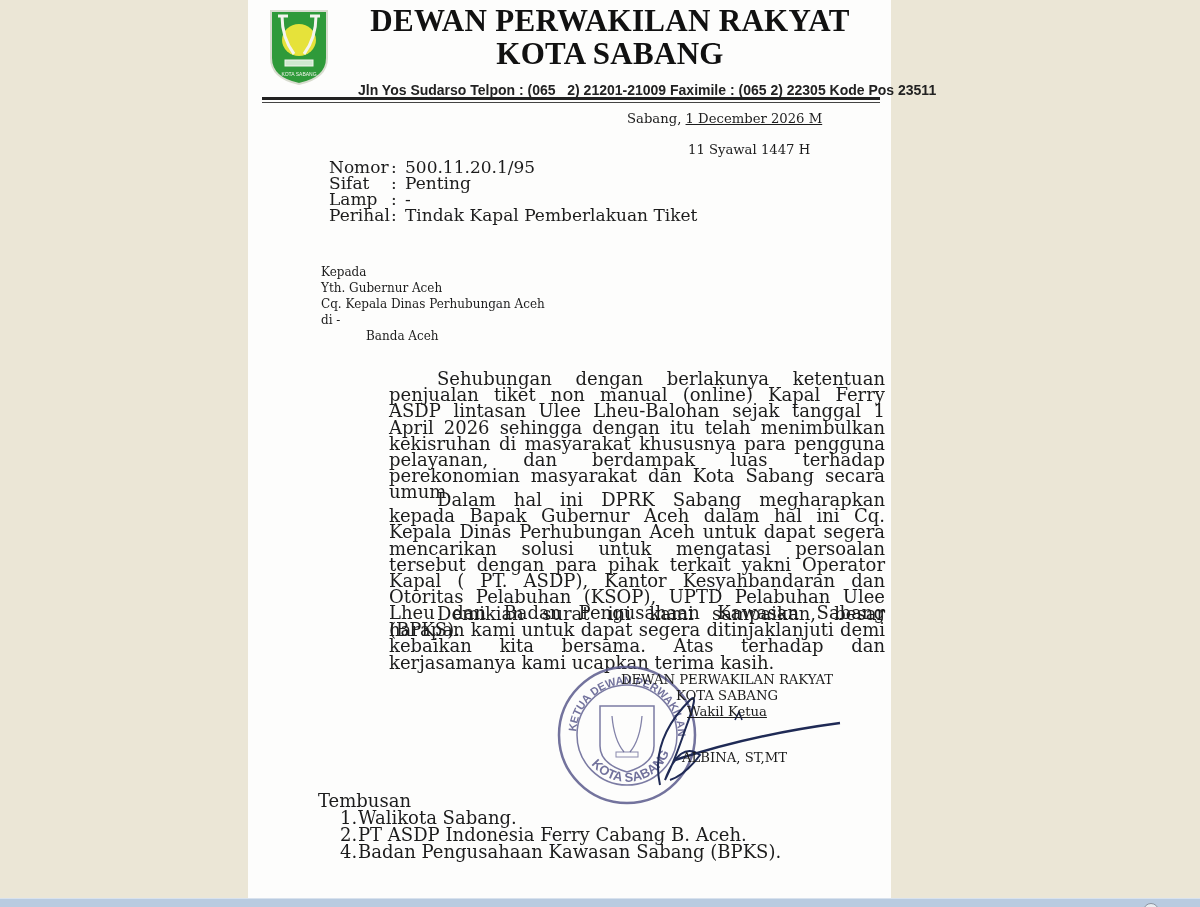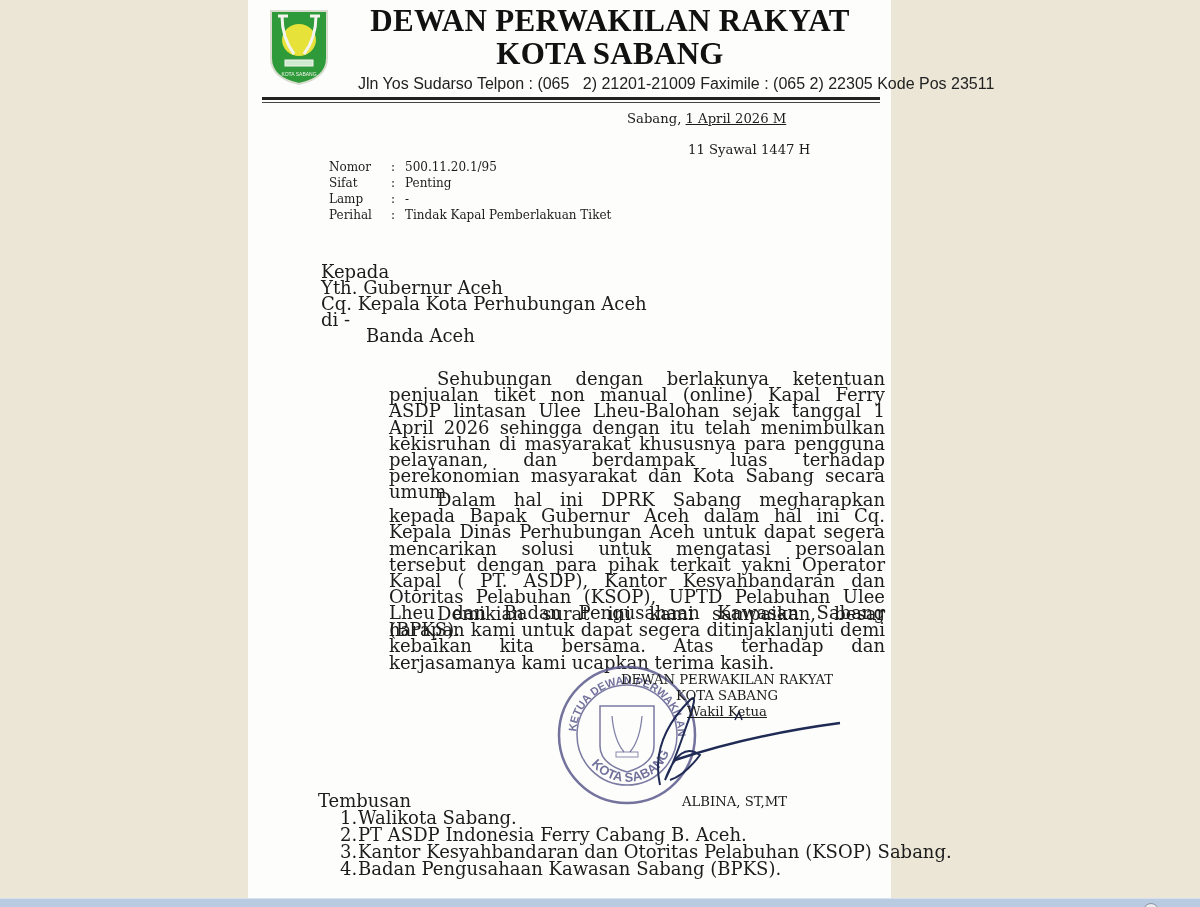--- a/index.html
+++ b/index.html
@@ -5,49 +5,49 @@
   html,body{margin:0;padding:0;}
   body{width:1200px;height:907px;background:#ebe6d6;position:relative;overflow:hidden;font-family:"DejaVu Serif",serif;color:#1c1c1c;}
   .page{position:absolute;left:248px;top:0;width:643px;height:898px;background:#fdfdfc;}
   .bottom-bar{position:absolute;left:0;top:898px;width:1200px;height:9px;background:#b9cbe0;border-top:1px solid #d8e2ee;}
   .bottom-bar .knob{position:absolute;left:1143px;top:4px;width:14px;height:14px;border-radius:50%;border:1px solid #8a94a0;background:#e8ecf0;}
 
   .logo{position:absolute;left:268px;top:8px;width:62px;height:78px;}
   .kop-title{position:absolute;left:340px;top:4px;width:540px;text-align:center;font-family:"Liberation Serif",serif;font-weight:bold;font-size:31px;line-height:33px;letter-spacing:0.3px;color:#111;}
   .kop-title .l1{display:block;}
   .kop-title .l2{display:block;}
-  .kop-address{position:absolute;left:358px;top:75px;font-family:"Liberation Sans",sans-serif;font-weight:normal;font-size:16px;color:#222;white-space:pre;}
+  .kop-address{position:absolute;left:358px;top:82px;font-family:"Liberation Sans",sans-serif;font-weight:bold;font-size:14px;color:#222;white-space:pre;}
   .rule-thick{position:absolute;left:262px;top:97px;width:618px;height:3px;background:#222;}
   .rule-thin{position:absolute;left:262px;top:102px;width:618px;height:1px;background:#444;}
 
   .txt{position:absolute;font-size:13.2px;line-height:16px;white-space:nowrap;}
   .place-date{left:627px;top:111px;}
   .place-date .u{text-decoration:underline;}
   .hijri{left:688px;top:142px;}
 
-  .meta{position:absolute;left:329px;top:159px;font-size:12px;line-height:16px;}
+  .meta{position:absolute;left:329px;top:159px;font-size:17px;line-height:16px;}
   .meta .row{display:flex;}
   .meta .k{width:62px;}
   .meta .c{width:14px;}
   .meta .v{}
   .meta .cont{padding-left:65px;}
 
-  .recipient{position:absolute;left:321px;top:264px;font-size:18px;line-height:16px;}
+  .recipient{position:absolute;left:321px;top:264px;font-size:12px;line-height:16px;}
   .recipient .indent{padding-left:45px;}
 
   .body{position:absolute;left:389px;width:496px;font-size:18px;line-height:16.2px;text-align:justify;}
   .body p{margin:0;text-indent:48px;}
   .p1{top:371px;}
   .p2{top:492px;}
   .p3{top:606px;}
 
   .sig{position:absolute;left:612px;top:672px;font-size:13.2px;line-height:16px;text-align:center;width:230px;}
   .sig .org{display:block;}
   .sig .role{display:block;text-decoration:underline;}
-  .sig .name{position:absolute;left:70px;top:78px;white-space:nowrap;margin-top:44px;}
+  .sig .name{position:absolute;left:70px;top:78px;white-space:nowrap;}
   .stamp{position:absolute;left:556px;top:664px;width:142px;height:142px;}
   .signature{position:absolute;left:590px;top:680px;width:260px;height:120px;}
 
   .cc{position:absolute;left:318px;top:792px;font-size:18px;line-height:17px;}
   .cc ol{margin:0;padding-left:0;list-style:none;}
   .cc li{padding-left:22px;}
   .cc li .n{display:inline-block;width:18px;}
 </style>
 </head>
 <body>
@@ -67,21 +67,21 @@
 <div class="kop-title">
   <span class="l1">DEWAN PERWAKILAN RAKYAT</span>
   <span class="l2">KOTA SABANG</span>
 </div>
 <div class="kop-address">Jln Yos Sudarso Telpon : (065   2) 21201-21009 Faximile : (065 2) 22305 Kode Pos 23511</div>
 <div class="rule-thick"></div>
 <div class="rule-thin"></div>
 
 <div class="txt place-date">
   <span>Sabang,</span>
-  <span class="u">1 April  2026 M</span>
+  <span class="u">1 December  2026 M</span>
 </div>
 <div class="txt hijri">11 Syawal 1447 H</div>
 
 <div class="meta">
   <div class="row">
     <span class="k">Nomor</span>
     <span class="c">:</span>
     <span class="v">500.11.20.1/95</span>
   </div>
   <div class="row">
@@ -97,21 +97,21 @@
   <div class="row">
     <span class="k">Perihal</span>
     <span class="c">:</span>
     <span class="v">Tindak Kapal Pemberlakuan Tiket</span>
   </div>
 </div>
 
 <div class="recipient">
   <div>Kepada</div>
   <div>Yth. Gubernur  Aceh</div>
-  <div>Cq. Kepala Kota Perhubungan Aceh</div>
+  <div>Cq. Kepala Dinas Perhubungan Aceh</div>
   <div>di -</div>
   <div class="indent">Banda Aceh</div>
 </div>
 
 <div class="body p1">
     <p>Sehubungan dengan berlakunya ketentuan penjualan tiket non manual (online) Kapal Ferry ASDP lintasan Ulee Lheu-Balohan sejak tanggal 1 April 2026 sehingga dengan itu telah menimbulkan kekisruhan di masyarakat khususnya para pengguna pelayanan, dan berdampak luas terhadap perekonomian masyarakat dan Kota Sabang secara umum.</p>
   </div>
 <div class="body p2">
     <p>Dalam hal ini DPRK Sabang megharapkan kepada Bapak Gubernur Aceh dalam hal ini Cq. Kepala Dinas Perhubungan Aceh untuk dapat segera mencarikan solusi untuk mengatasi persoalan tersebut dengan para pihak terkait yakni Operator Kapal ( PT. ASDP), Kantor Kesyahbandaran dan Otoritas Pelabuhan (KSOP), UPTD Pelabuhan Ulee Lheu dan Badan Pengusahaan Kawasan Sabang (BPKS).</p>
   </div>
@@ -148,20 +148,19 @@
   <span class="org">KOTA SABANG</span>
   <span class="role">Wakil Ketua</span>
   <span class="name">ALBINA, ST,MT</span>
 </div>
 
 <div class="cc">
   <div>Tembusan</div>
   <ol>
     <li><span class="n">1.</span><span>Walikota Sabang.</span></li>
     <li><span class="n">2.</span><span>PT ASDP Indonesia Ferry Cabang B. Aceh.</span></li>
-    <li><span class="n">3.</span><span>Kantor Kesyahbandaran dan Otoritas Pelabuhan (KSOP) Sabang.</span></li>
     <li><span class="n">4.</span><span>Badan Pengusahaan Kawasan Sabang (BPKS).</span></li>
   </ol>
 </div>
 
 <div class="bottom-bar">
   <div class="knob"></div>
 </div>
 
 </body></html>

